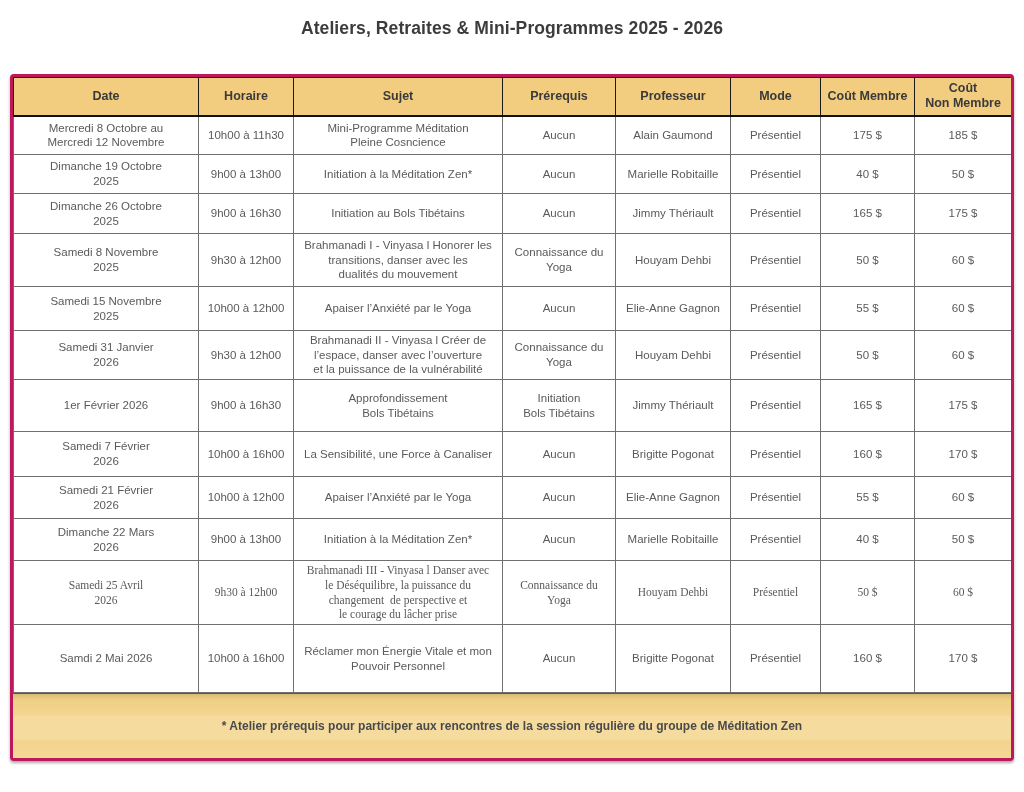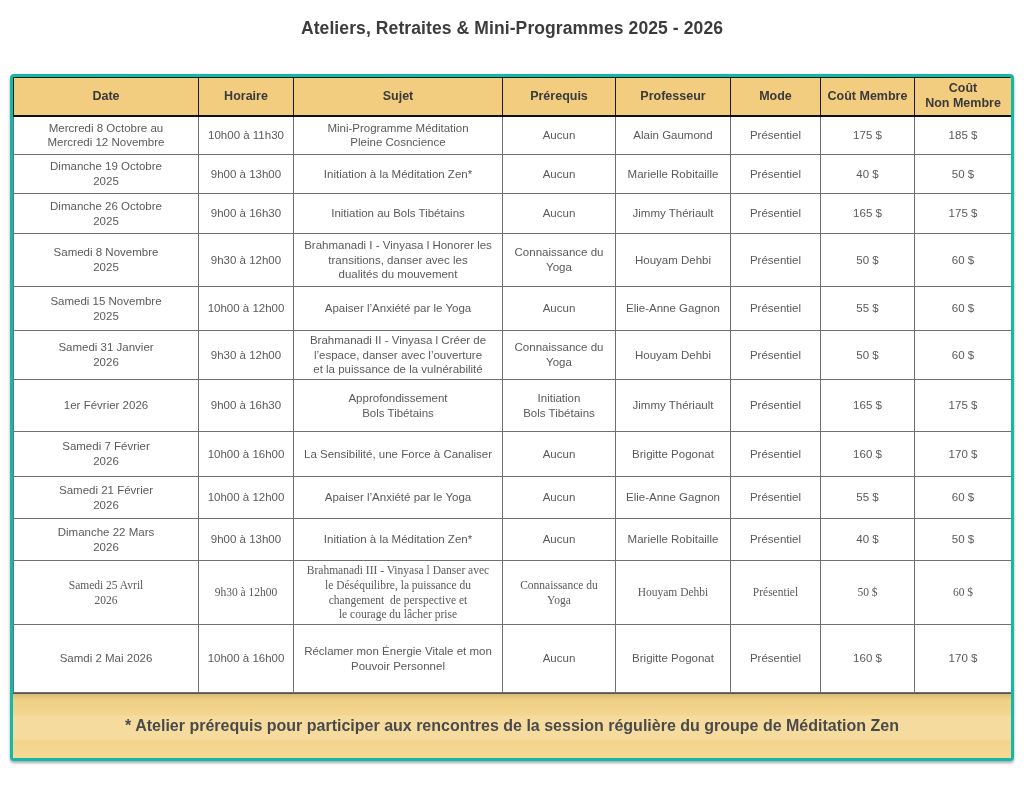--- a/index.html
+++ b/index.html
@@ -24,21 +24,21 @@
     font-size: 17.5px;
     font-weight: bold;
     color: #3c3c3c;
     letter-spacing: 0.1px;
   }
   .table-wrap {
     position: absolute;
     top: 74px;
     left: 10px;
     right: 10px;
-    border: 3px solid #14b8a6;
+    border: 3px solid #be185d;
     border-radius: 4px;
     overflow: hidden;
     box-shadow: 0 2px 3px rgba(0,0,0,0.35);
     background: #ffffff;
   }
   table.schedule {
     width: 100%;
     border-collapse: collapse;
     table-layout: fixed;
   }
@@ -100,21 +100,21 @@
       #f3d58e 21px,
       #f6db9e 22px,
       #f6db9e 45px,
       #f2d48c 47px,
       #f5d996 64px);
     display: flex;
     align-items: center;
     justify-content: center;
   }
   .footnote {
-    font-size: 16px;
+    font-size: 12px;
     font-weight: bold;
     color: #4a4a4a;
     text-align: center;
   }
 </style>
 </head>
 <body>
 
 <div class="page">
 

